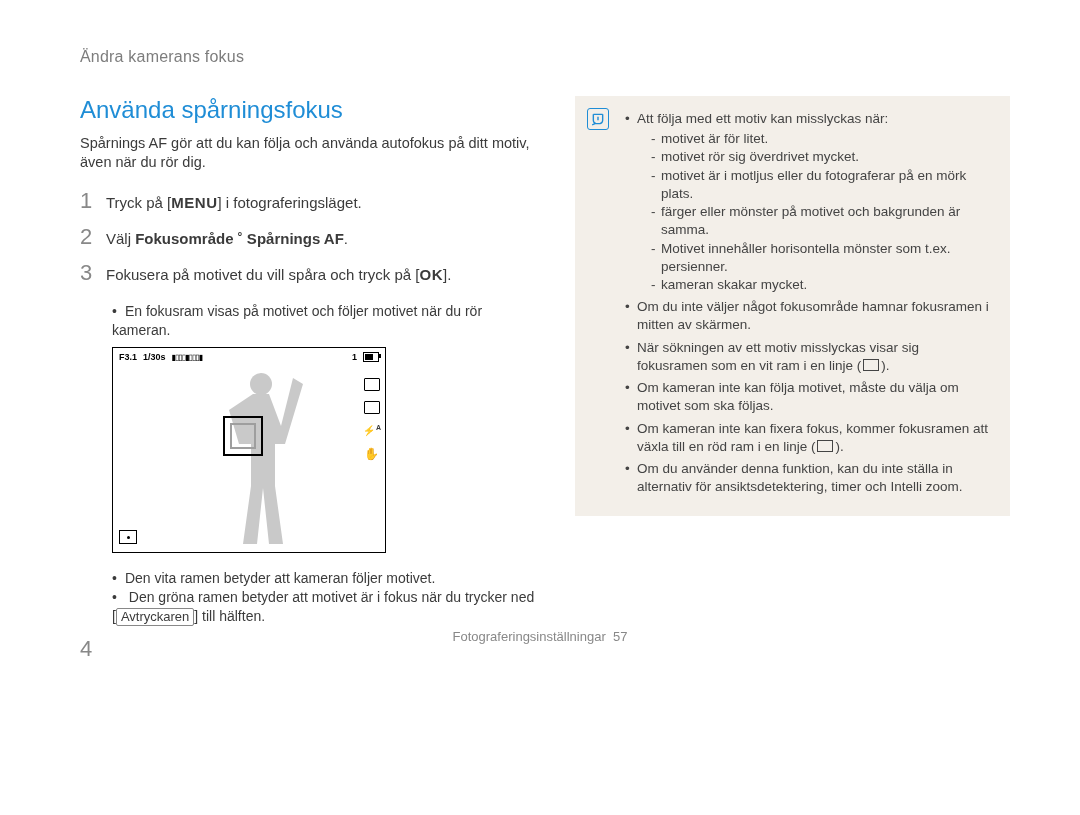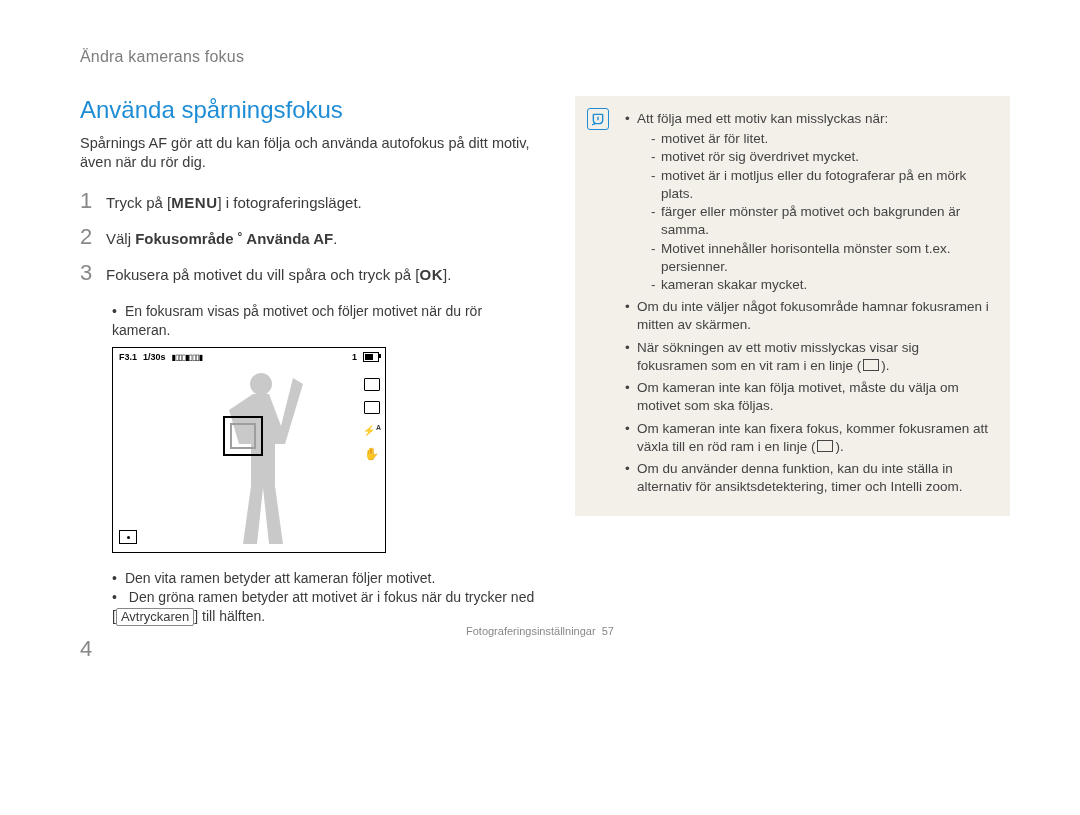--- a/index.html
+++ b/index.html
@@ -211,23 +211,23 @@
     display: inline-block;
     width: 14px; height: 10px;
     border: 1.2px solid #444;
     vertical-align: -1px;
     margin: 0 2px;
   }
 
   .footer {
     position: absolute;
     left: 0; right: 0;
-    bottom: 32px;
+    bottom: 25px;
     text-align: center;
-    font-size: 11px;
+    font-size: 13px;
     color: #888;
   }
 </style>
 </head>
 <body>
 
 <div class="page">
   <div class="breadcrumb">Ändra kamerans fokus</div>
 
   <div class="columns">
@@ -238,21 +238,21 @@
       <div class="step-line">
         <div class="step-num">1</div>
         <div class="step-text">
           <span>Tryck på [</span><span class="inline-btn">MENU</span><span>] i fotograferingsläget.</span>
         </div>
       </div>
 
       <div class="step-line">
         <div class="step-num">2</div>
         <div class="step-text">
-          <span>Välj </span><b>Fokusområde ˚ Använda AF</b><span>.</span>
+          <span>Välj </span><b>Fokusområde ˚ Spårnings AF</b><span>.</span>
         </div>
       </div>
 
       <div class="step-line">
         <div class="step-num">3</div>
         <div class="step-text">
           <span>Fokusera på motivet du vill spåra och tryck på [</span><span class="inline-btn">OK</span><span>].</span>
         </div>
       </div>
       <ul class="sub-bullets">

